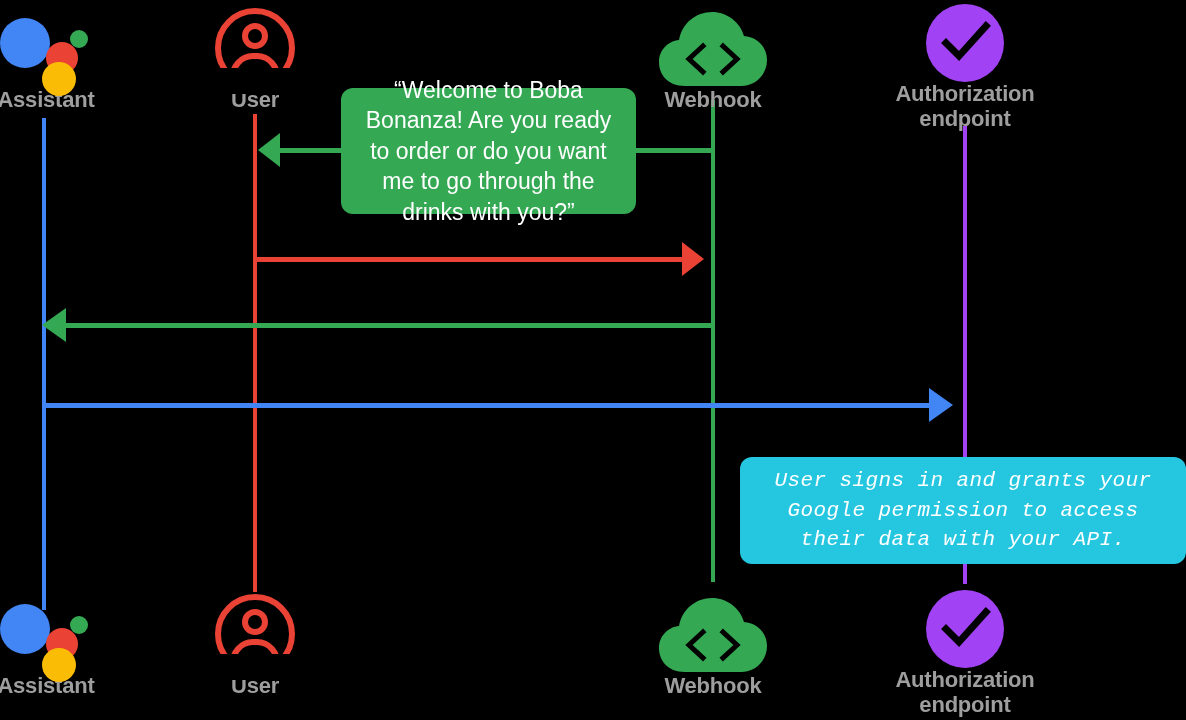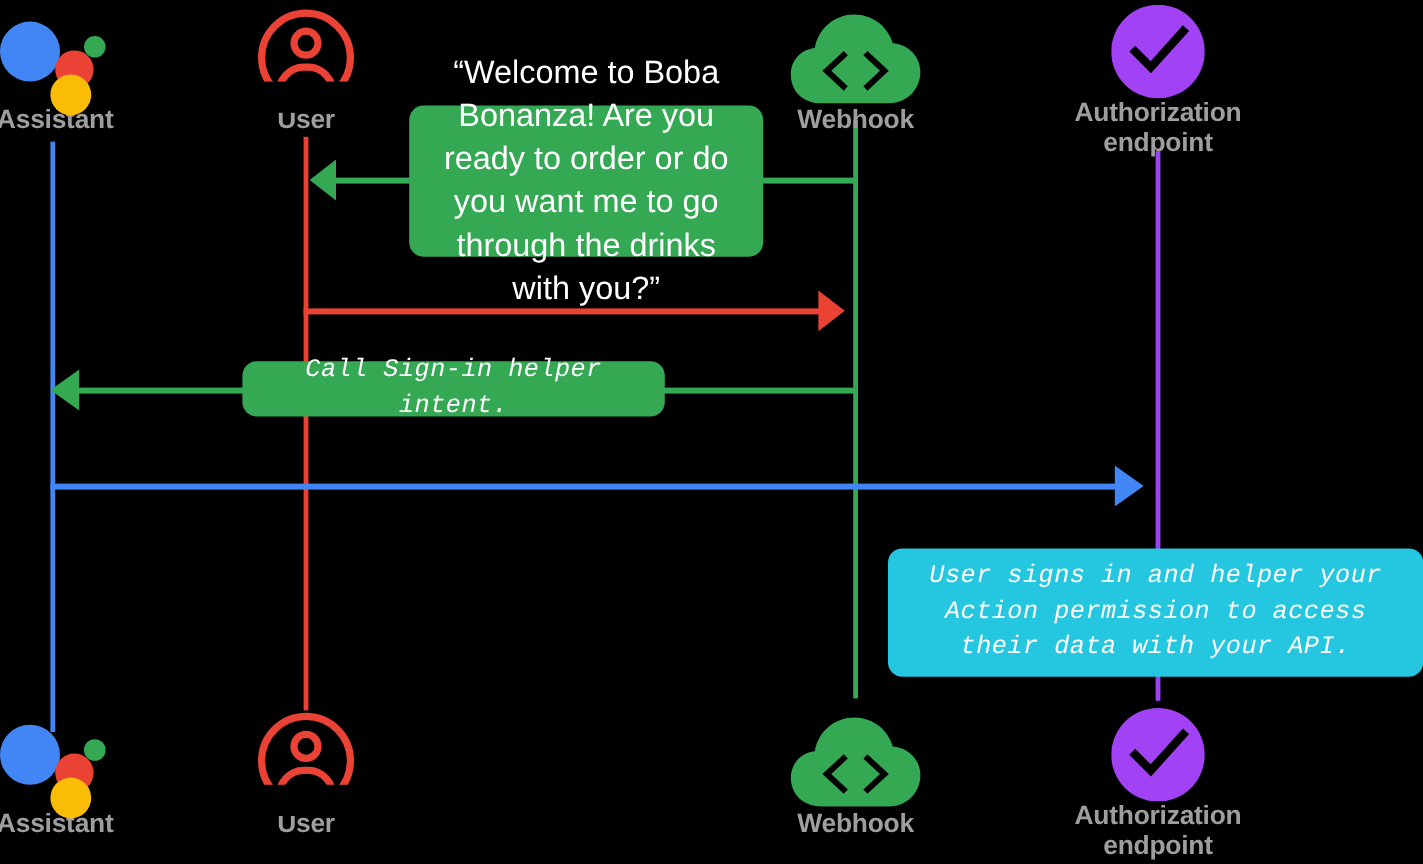--- a/index.html
+++ b/index.html
@@ -97,21 +97,21 @@
     border-radius: 12px;
     color: #ffffff;
     display: flex;
     align-items: center;
     justify-content: center;
     text-align: center;
     box-sizing: border-box;
   }
   .bubble-sans {
     font-family: "Liberation Sans", sans-serif;
-    font-size: 27px;
+    font-size: 23px;
     line-height: 1.33;
   }
   .bubble-mono {
     font-family: "Liberation Mono", monospace;
     font-style: italic;
     font-size: 21px;
     line-height: 1.42;
     letter-spacing: 0.4px;
   }
 
@@ -181,26 +181,25 @@
 
   <div class="conn" style="left:270px; top:148px; width:445px; background:#34A853;"></div>
   <div class="arrowhead" style="left:258px; top:133px; border-right:22px solid #34A853;"></div>
   <div class="bubble bubble-sans" style="left:341px; top:88px; width:295px; height:126px; padding:8px 14px; background:#34A853;">“Welcome to Boba Bonanza! Are you ready to order or do you want me to go through the drinks with you?”</div>
 
   <div class="conn" style="left:253px; top:257px; width:440px; background:#EA4335;"></div>
   <div class="arrowhead" style="left:682px; top:242px; border-left:22px solid #EA4335;"></div>
 
   <div class="conn" style="left:60px; top:323px; width:655px; background:#34A853;"></div>
   <div class="arrowhead" style="left:42px; top:308px; border-right:24px solid #34A853;"></div>
-  <div class="bubble bubble-mono" style="left:202px; top:301px; width:352px; height:46px; padding:4px 14px; background:#34A853;">Call Sign-in helper intent.</div>
 
   <div class="conn" style="left:42px; top:403px; width:890px; background:#4285F4;"></div>
   <div class="arrowhead" style="left:929px; top:388px; border-left:24px solid #4285F4;"></div>
 
-  <div class="bubble bubble-mono" style="left:740px; top:457px; width:446px; height:107px; padding:6px 14px; background:#25C6E0;">User signs in and helper your Action permission to access their data with your API.</div>
+  <div class="bubble bubble-mono" style="left:740px; top:457px; width:446px; height:107px; padding:6px 14px; background:#25C6E0;">User signs in and grants your Google permission to access their data with your API.</div>
 
   <div class="actor" style="left:0px; top:596px; width:92px;">
     <div class="actor-icon assist-icon">
       <span class="dot dot-blue"></span>
       <span class="dot dot-green"></span>
       <span class="dot dot-red"></span>
       <span class="dot dot-yellow"></span>
     </div>
     <div class="actor-label">Assistant</div>
   </div>

